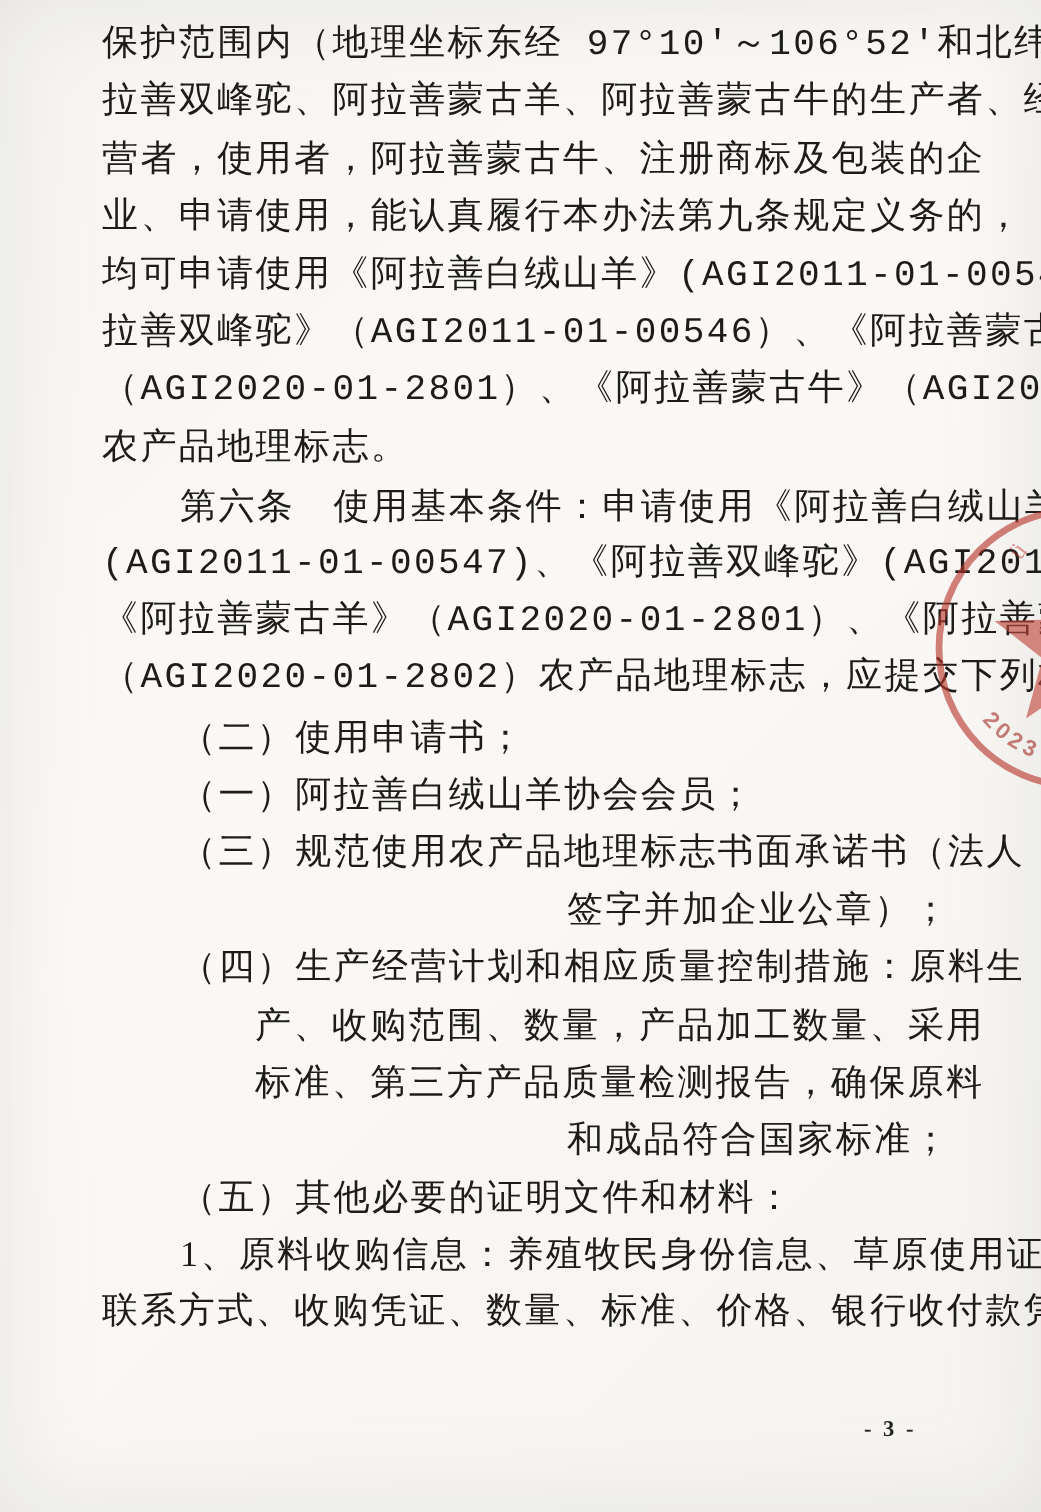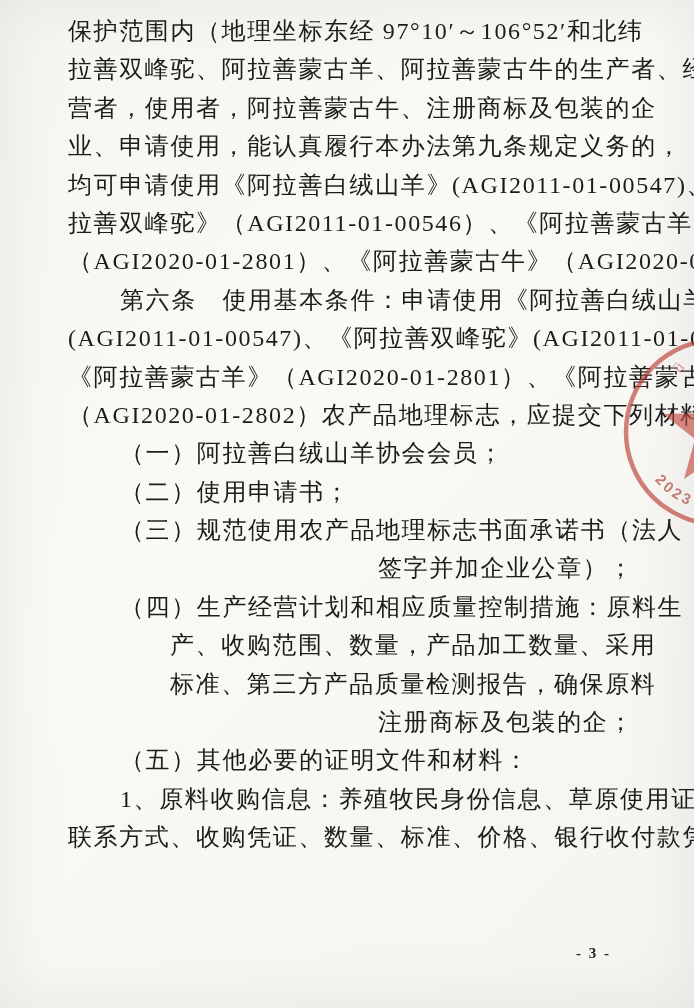--- a/index.html
+++ b/index.html
@@ -22,21 +22,21 @@
     left: 68px;
     top: 12px;
     width: 566px;
     color: #1d1c1b;
     font-size: 24px;
     line-height: 38.4px;
     letter-spacing: 1.6px;
     white-space: nowrap;
   }
   .line { height: 38.4px; }
-  .line.indent-0 { padding-left: 0; }
+  .line.indent-0 { padding-left: 0; font-family: Liberation Mono, monospace; }
   .line.indent-1 { padding-left: 52px; }
   .line.indent-2 { padding-left: 102px; text-align: right; }
   .page-number {
     position: absolute;
     left: 576px;
     top: 945px;
     font-size: 15px;
     font-weight: bold;
     letter-spacing: 2px;
     color: #222;
@@ -56,32 +56,33 @@
 <div class="page">
 
   <div class="textblock" id="textblock">
       <div class="line indent-0">保护范围内（地理坐标东经 97°10′～106°52′和北纬</div>
       <div class="line indent-0">拉善双峰驼、阿拉善蒙古羊、阿拉善蒙古牛的生产者、经</div>
       <div class="line indent-0">营者，使用者，阿拉善蒙古牛、注册商标及包装的企</div>
       <div class="line indent-0">业、申请使用，能认真履行本办法第九条规定义务的，</div>
       <div class="line indent-0">均可申请使用《阿拉善白绒山羊》(AGI2011-01-00547)、《阿</div>
       <div class="line indent-0">拉善双峰驼》（AGI2011-01-00546）、《阿拉善蒙古羊》</div>
       <div class="line indent-0">（AGI2020-01-2801）、《阿拉善蒙古牛》（AGI2020-01-2802）</div>
+      <div class="line indent-0">农产品地理标志。</div>
       <div class="line indent-1">第六条　使用基本条件：申请使用《阿拉善白绒山羊》</div>
       <div class="line indent-0">(AGI2011-01-00547)、《阿拉善双峰驼》(AGI2011-01-00546)、</div>
       <div class="line indent-0">《阿拉善蒙古羊》（AGI2020-01-2801）、《阿拉善蒙古牛》</div>
       <div class="line indent-0">（AGI2020-01-2802）农产品地理标志，应提交下列材料：</div>
+      <div class="line indent-1">（二）使用申请书；</div>
       <div class="line indent-1">（一）阿拉善白绒山羊协会会员；</div>
-      <div class="line indent-1">（二）使用申请书；</div>
       <div class="line indent-1">（三）规范使用农产品地理标志书面承诺书（法人</div>
       <div class="line indent-2">签字并加企业公章）；</div>
       <div class="line indent-1">（四）生产经营计划和相应质量控制措施：原料生</div>
       <div class="line indent-2">产、收购范围、数量，产品加工数量、采用</div>
       <div class="line indent-2">标准、第三方产品质量检测报告，确保原料</div>
-      <div class="line indent-2">注册商标及包装的企；</div>
+      <div class="line indent-2">和成品符合国家标准；</div>
       <div class="line indent-1">（五）其他必要的证明文件和材料：</div>
       <div class="line indent-1">1、原料收购信息：养殖牧民身份信息、草原使用证、</div>
       <div class="line indent-0">联系方式、收购凭证、数量、标准、价格、银行收付款凭证；</div>
     </div>
 
   <svg class="seal" viewBox="0 0 200 200" width="200" height="200">
     <g opacity="0.62">
       <circle cx="100" cy="100" r="92" fill="none" stroke="#b8362c" stroke-width="4.5"></circle>
       <polygon points="100,42 114,81 155,82 123,107 134,147 100,124 66,147 77,107 45,82 86,81" fill="#c0453a"></polygon>
       <path id="seal-arc" d="M 30,138 A 78,78 0 0 0 100,178" fill="none"></path>

